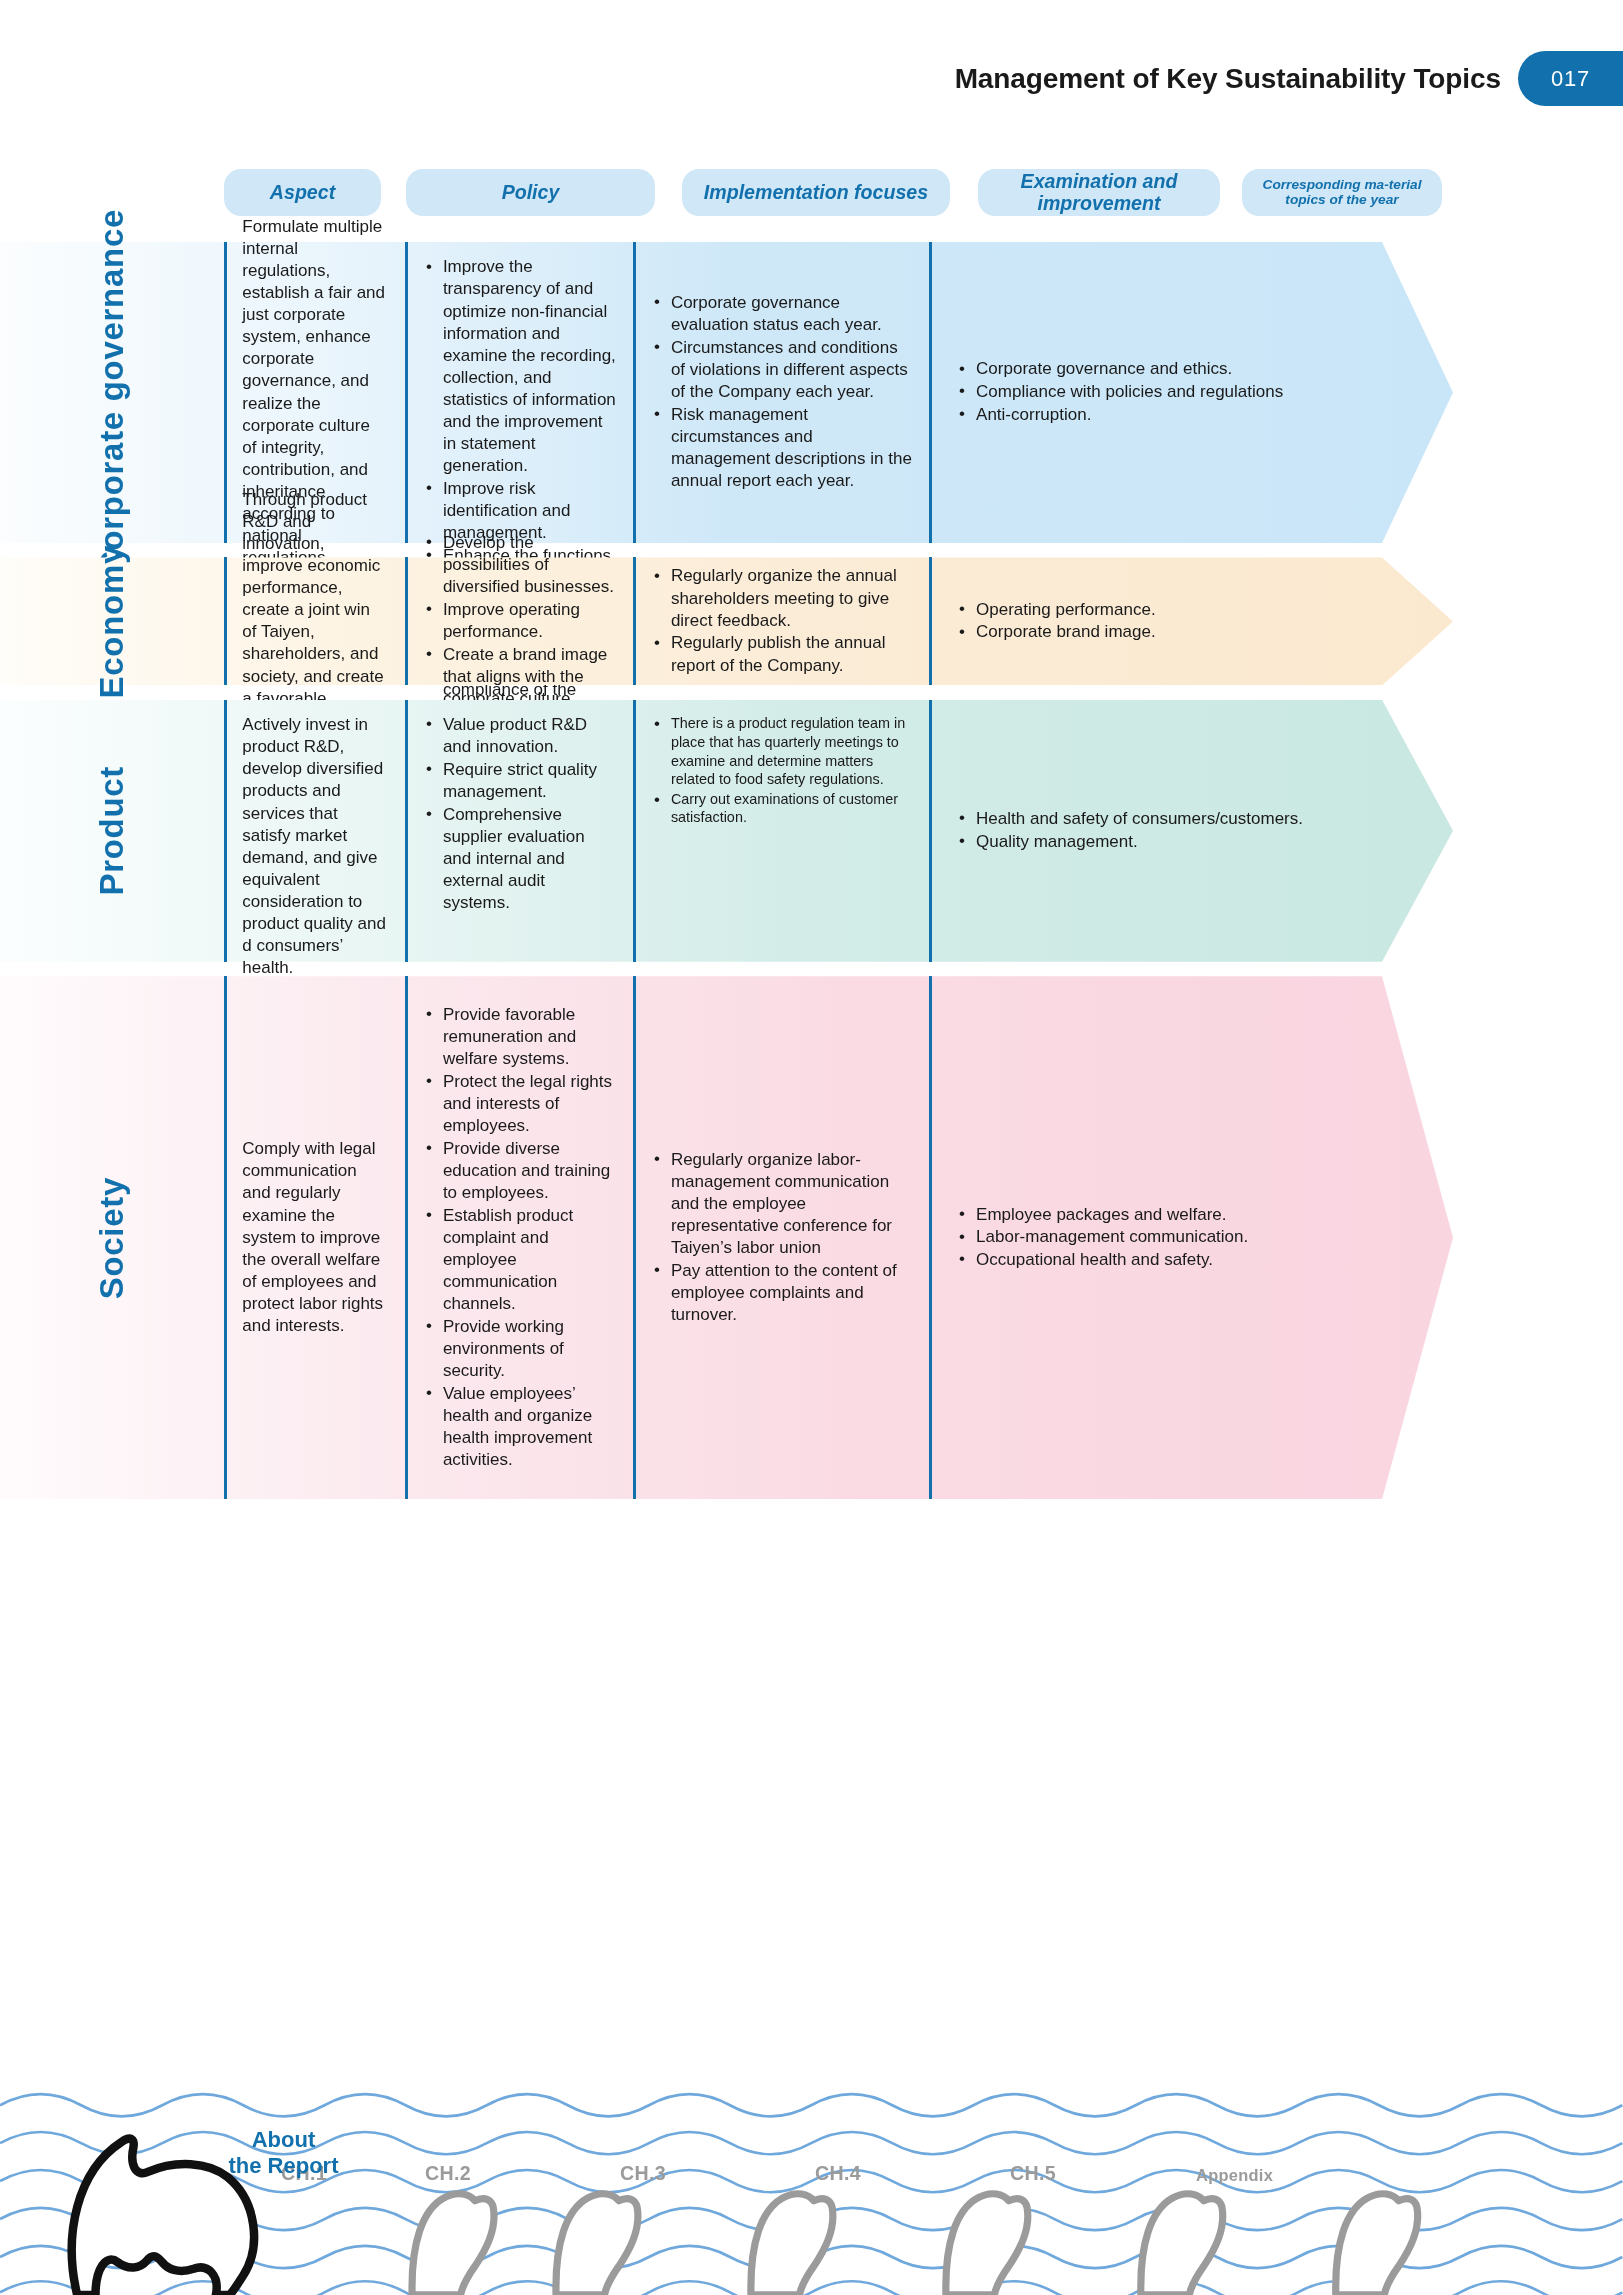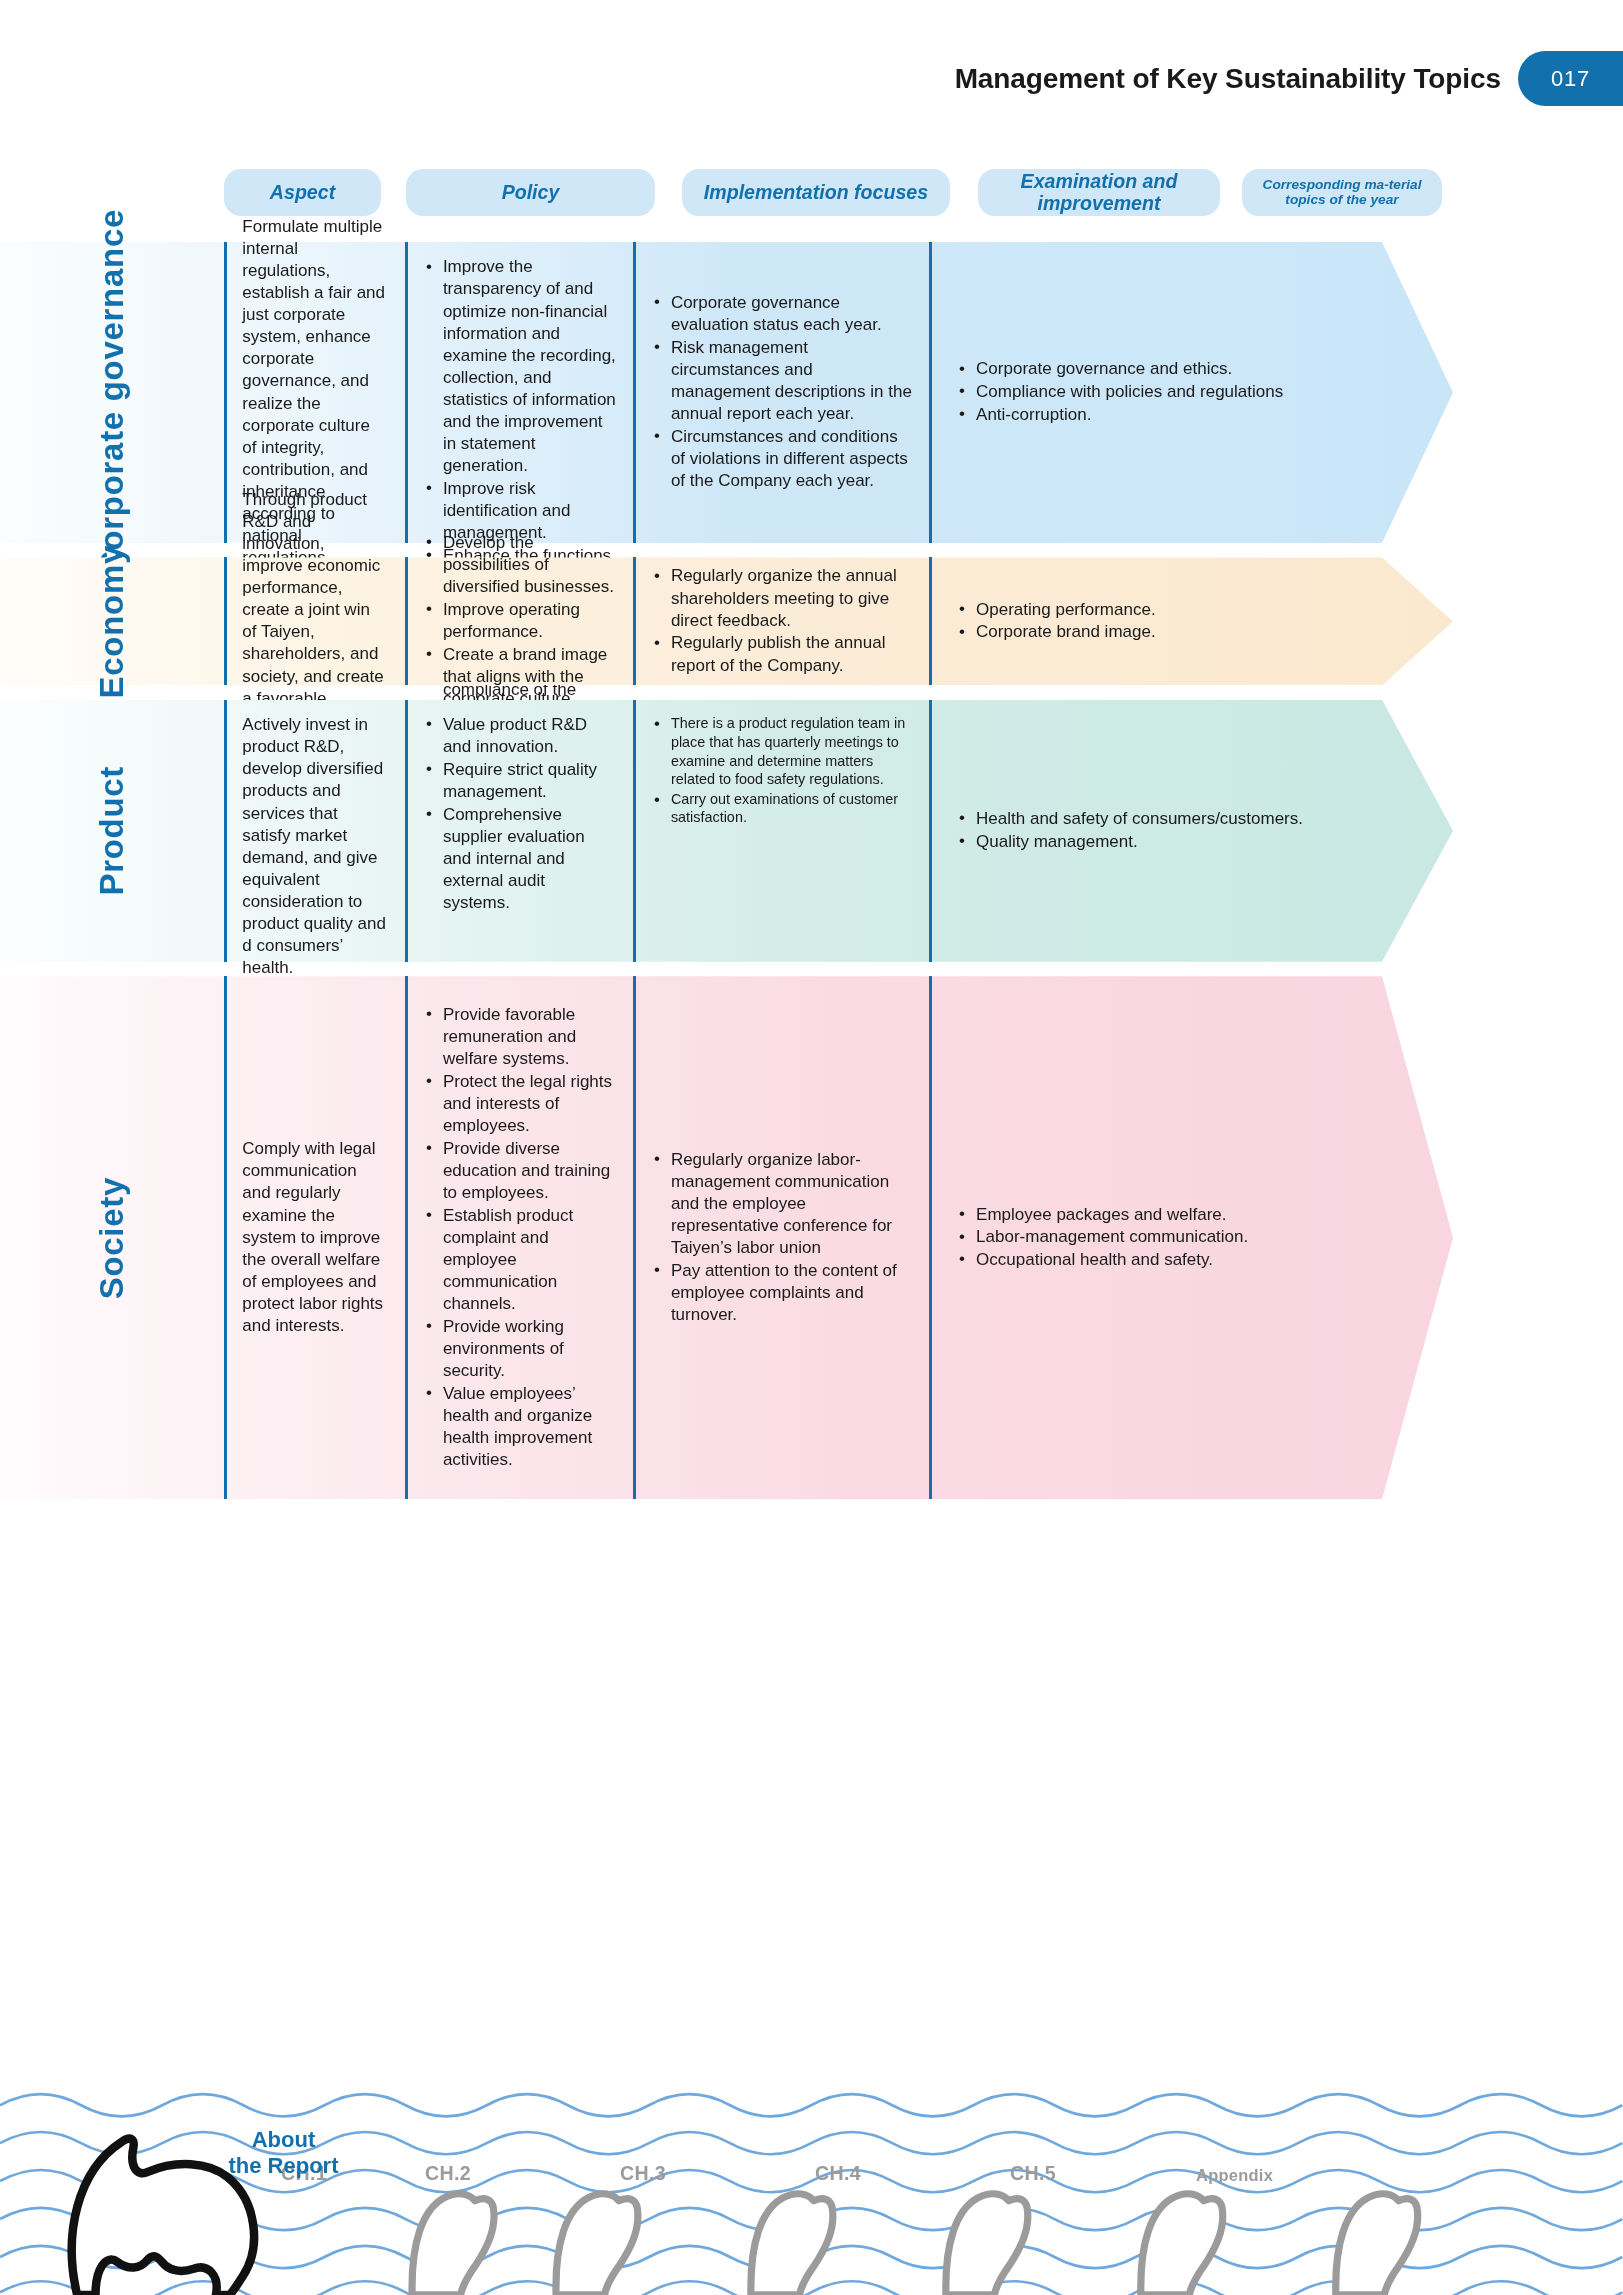--- a/index.html
+++ b/index.html
@@ -167,22 +167,22 @@
           <li>Improve risk identification and management.</li>
           <li>Enhance the functions of the Board.</li>
           <li>Improve the communication with shareholders.</li>
           <li>Overall legal compliance of the Company.</li>
           <li>Deepen the operation of the ESG Committee and the working teams to develop KIP indicators and targets for sustainability.</li>
         </ul>
       </div>
       <div class="cell c-exam divider">
         <ul class="bullets">
           <li>Corporate governance evaluation status each year.</li>
+          <li>Circumstances and conditions of violations in different aspects of the Company each year.</li>
           <li>Risk management circumstances and management descriptions in the annual report each year.</li>
-          <li>Circumstances and conditions of violations in different aspects of the Company each year.</li>
         </ul>
       </div>
       <div class="cell c-topics divider">
         <ul class="bullets topics-inner">
           <li>Corporate governance and ethics.</li>
           <li>Compliance with policies and regulations</li>
           <li>Anti-corruption.</li>
         </ul>
       </div>
     </div>

